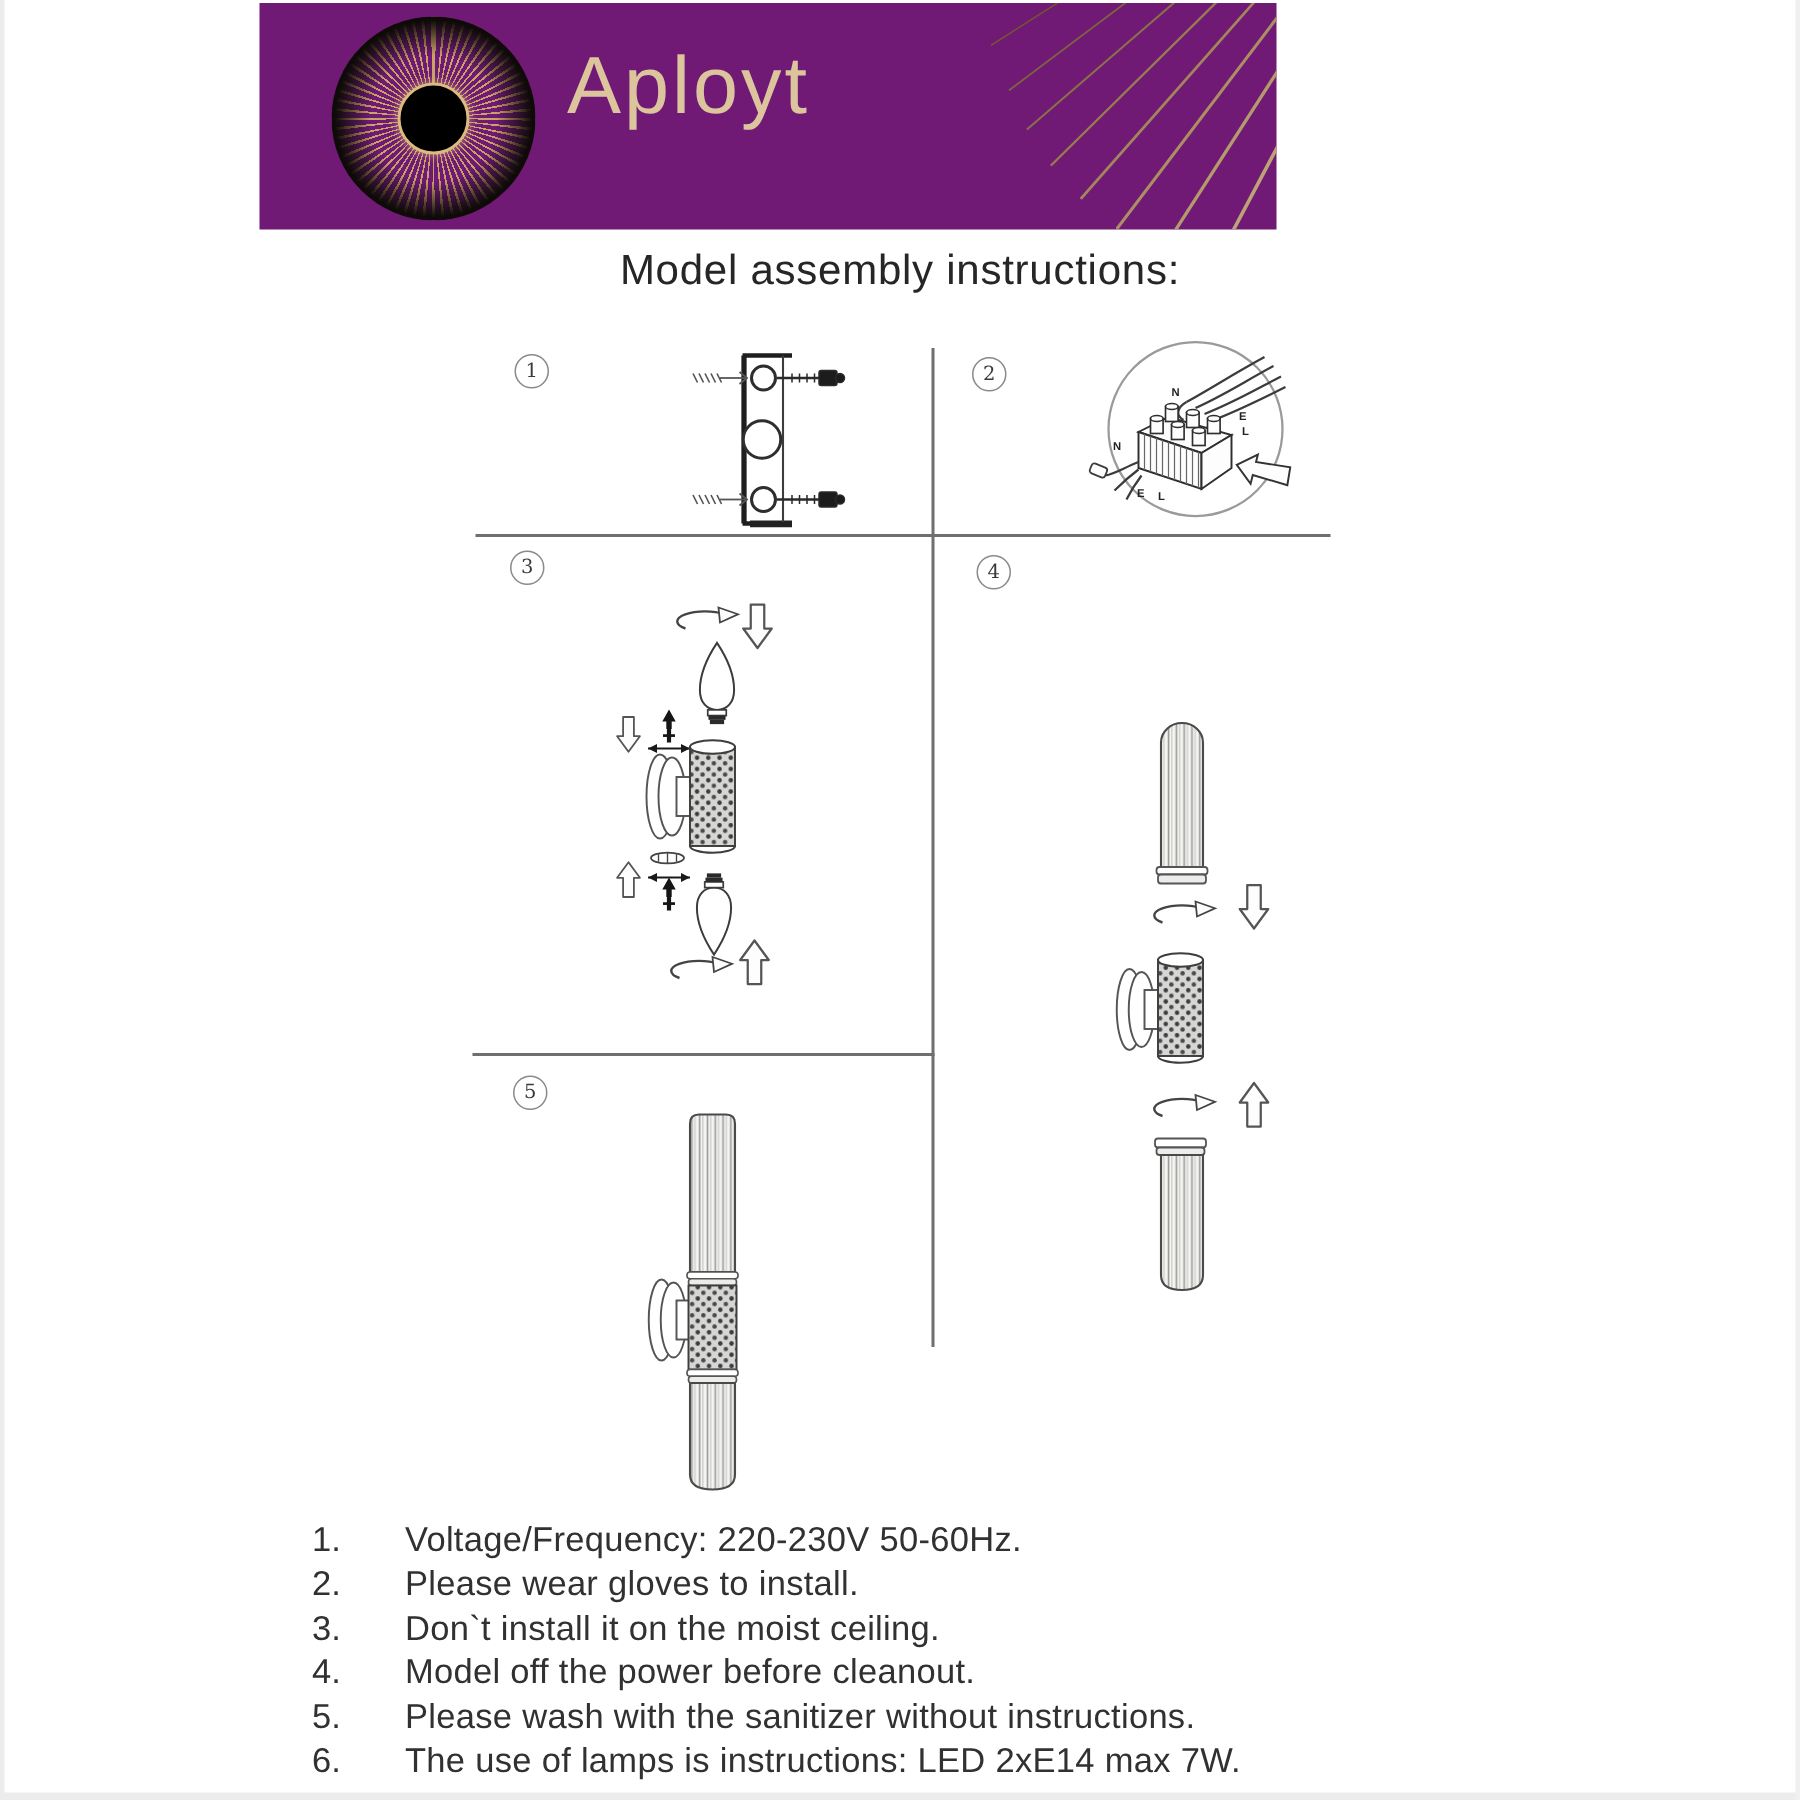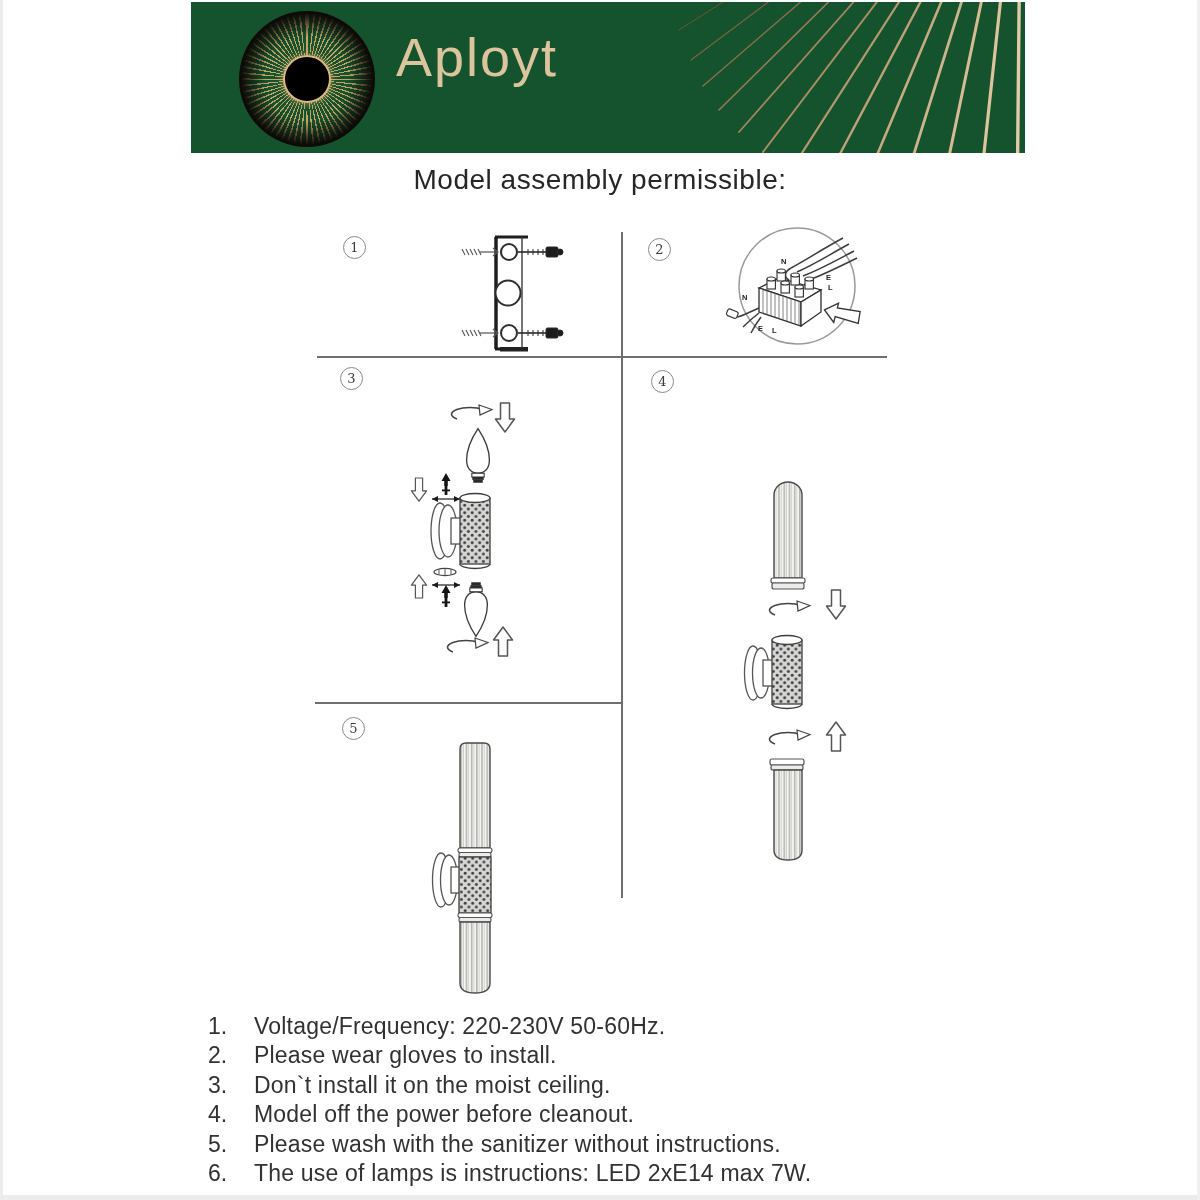--- a/index.html
+++ b/index.html
@@ -1,20 +1,20 @@
 <!DOCTYPE html>
 <html><head>
 <meta charset="utf-8">
 <style>
   html,body{margin:0;padding:0;background:#ffffff;}
   .page{position:relative;width:1200px;height:1200px;background:#ffffff;overflow:hidden;
         font-family:"Liberation Sans",sans-serif;
         box-shadow:inset 3px 0 0 #ececec, inset -3px 0 0 #f0f0f0, inset 0 -5px 0 #ececec;}
   
-  .banner{position:absolute;left:191px;top:2px;width:834px;height:151px;background:#14532d;overflow:hidden;}
+  .banner{position:absolute;left:173px;top:2px;width:678px;height:151px;background:#701a75;overflow:hidden;}
   .starburst{position:absolute;left:48px;top:9px;width:136px;height:136px;border-radius:50%;
     background:
       radial-gradient(circle, rgba(13,10,7,0) 0 42px, #0d0a07 66px),
       radial-gradient(circle, #000000 0 23px, rgba(0,0,0,0) 24px),
       repeating-conic-gradient(#c9a265 0deg 1.7deg, rgba(0,0,0,0) 1.7deg 5.6deg);}
   .starburst .ring{position:absolute;left:44px;top:44px;width:44px;height:44px;border-radius:50%;
       border:2px solid #dcba80;box-shadow:0 0 6px 1px rgba(220,186,128,.55);}
   .brand{position:absolute;left:205px;top:24px;font-size:54px;font-weight:400;letter-spacing:2px;
       color:#dcc49c;}
   .fan{position:absolute;left:0;top:0;}
@@ -30,21 +30,21 @@
   
   .stepnum{position:absolute;width:23px;height:23px;border:1.5px solid #8a8a8a;border-radius:50%;
       display:flex;align-items:center;justify-content:center;
       font-family:"DejaVu Serif",serif;font-size:13px;color:#3a3a3a;box-sizing:border-box;}
   
   .panel{position:absolute;}
   
   .list{position:absolute;left:208px;top:1012px;color:#313131;font-size:23px;line-height:29.4px;}
   .list .row{display:flex;}
   .list .n{width:32px;flex:0 0 32px;}
-  .list .t{margin-left:14px;letter-spacing:.2px;}
+  .list .t{margin-left:30px;letter-spacing:.2px;}
   svg text{font-family:"Liberation Sans",sans-serif;}
 </style>
 </head>
 <body>
 
 <svg width="0" height="0" style="position:absolute" aria-hidden="true">
   <defs>
     <pattern id="dots" width="7.5" height="7.5" patternUnits="userSpaceOnUse">
       <rect width="7.5" height="7.5" fill="#d6d6d4"></rect>
       <circle cx="2.2" cy="2.2" r="1.5" fill="#3c3c3c"></circle>
@@ -98,21 +98,21 @@
         <line x1="830" y1="-190" x2="632" y2="184" stroke="#bda278" stroke-width="2.4"></line>
         <line x1="830" y1="-190" x2="668" y2="196" stroke="#c5ab82" stroke-width="2.6"></line>
         <line x1="830" y1="-190" x2="706" y2="206" stroke="#cdb48c" stroke-width="2.8"></line>
         <line x1="830" y1="-190" x2="746" y2="212" stroke="#d5bc94" stroke-width="3"></line>
         <line x1="830" y1="-190" x2="786" y2="216" stroke="#dcc49c" stroke-width="3.2"></line>
         <line x1="830" y1="-190" x2="826" y2="218" stroke="#e2cba4" stroke-width="3.4"></line>
       </g>
     </svg>
   </div>
 
-  <div class="title">Model assembly permissible:</div>
+  <div class="title">Model assembly instructions:</div>
 
   <div class="div-line vline"></div>
   <div class="div-line hline1"></div>
   <div class="div-line hline2"></div>
 
   <div class="stepnum" style="left:343px;top:236px">
       <span>1</span>
     </div>
   <div class="stepnum" style="left:648px;top:238px">
       <span>2</span>

